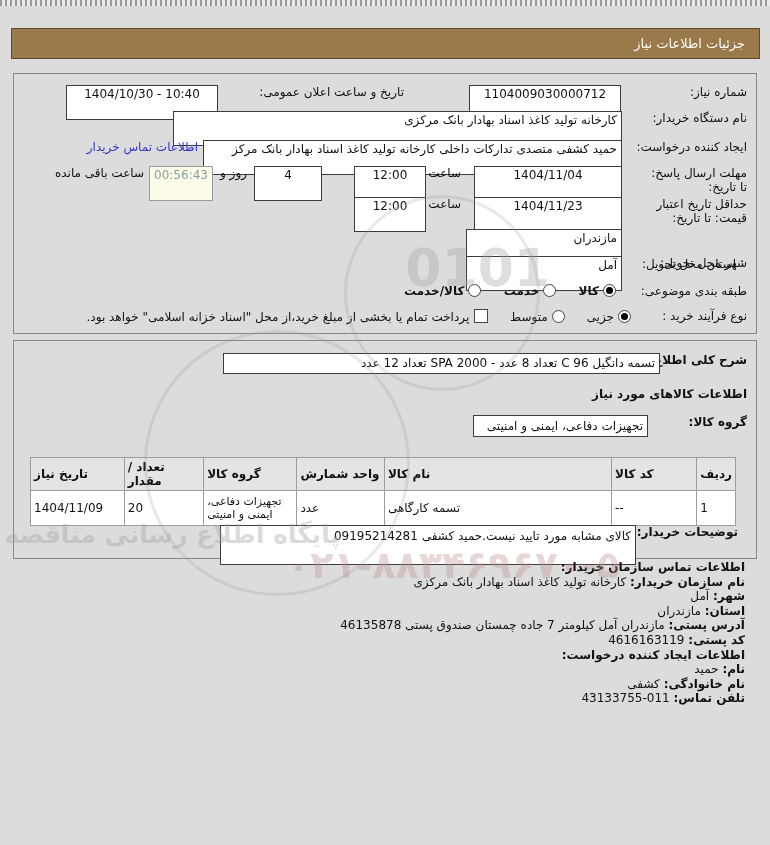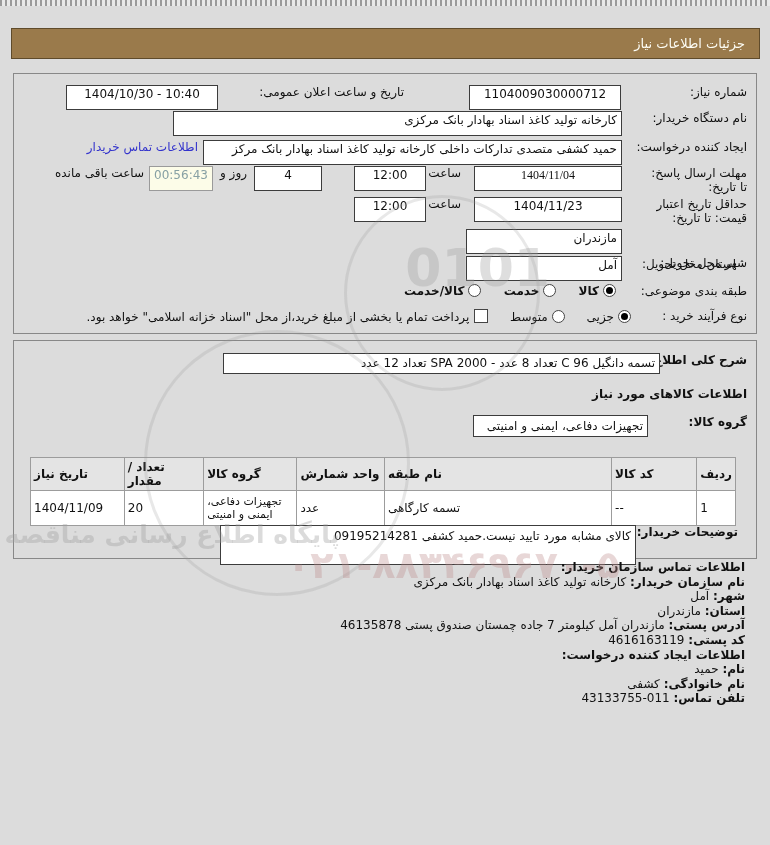--- a/index.html
+++ b/index.html
@@ -10,21 +10,21 @@
   .titlebar{position:absolute;top:28px;right:10px;width:749px;height:31px;background:#9a7a4b;
         border:1px solid #5f4b2b;box-sizing:border-box;color:#fdfdf5;font-size:13px;
         line-height:29px;padding-right:14px;z-index:2;}
   .panel{position:absolute;right:13px;width:744px;border:1px solid #888;box-sizing:border-box;z-index:2;}
   #panel1{top:73px;height:261px;}
   #panel2{top:340px;height:219px;}
   .row{position:absolute;right:0;left:0;}
   .lbl{position:absolute;top:0;text-align:right;color:#111;}
   .b{font-weight:bold;}
   .ibox{position:absolute;top:0;background:#fff;border:1px solid #3c3c3c;box-sizing:border-box;
-        height:25px;line-height:17px;font-size:12px;overflow:hidden;white-space:nowrap;}
+        height:35px;line-height:17px;font-size:12px;overflow:hidden;white-space:nowrap;}
   .center{text-align:center;}
   .rpad{text-align:right;padding-right:4px;}
   .ltr{direction:ltr;unicode-bidi:isolate;}
   .link{color:#3333cc;cursor:pointer;}
   .cd{background:#fcfce8;border:1px solid #9a9a9a;color:#87a0a4;}
   .radio{display:inline-block;width:11px;height:11px;border:1px solid #444;border-radius:50%;
         background:#fff;position:relative;vertical-align:-2px;margin-left:4px;}
   .radio.checked::after{content:"";position:absolute;top:2px;left:2px;right:2px;bottom:2px;
         background:#000;border-radius:50%;}
   .chk{display:inline-block;width:12px;height:12px;border:1px solid #444;background:#fff;
@@ -72,21 +72,21 @@
     </div>
 
     <div class="row" style="top:66px;height:20px;">
       <span class="lbl" style="right:9px;">ایجاد کننده درخواست:</span>
       <span class="ibox rpad" style="right:134px;width:419px;">حمید کشفی متصدی تدارکات داخلی کارخانه تولید کاغذ اسناد بهادار بانک مرکز</span>
       <span class="lbl link" style="right:558px;">اطلاعات تماس خریدار</span>
     </div>
 
     <div class="row" style="top:92px;height:40px;">
       <span class="lbl" style="right:9px;width:104px;">مهلت ارسال پاسخ: تا تاریخ:</span>
-      <span class="ibox center ltr" style="right:134px;width:148px;font-family:Liberation Serif, serif;">1404/11/04</span>
+      <span class="ibox center ltr" style="right:134px;width:148px;">1404/11/04</span>
       <span class="lbl" style="right:295px;">ساعت</span>
       <span class="ibox center ltr" style="right:330px;width:72px;">12:00</span>
       <span class="ibox center ltr" style="right:434px;width:68px;">4</span>
       <span class="lbl" style="right:509px;">روز و</span>
       <span class="ibox center ltr cd" style="right:543px;width:64px;">00:56:43</span>
       <span class="lbl" style="right:612px;">ساعت باقی مانده</span>
     </div>
 
     <div class="row" style="top:123px;height:40px;">
       <span class="lbl" style="right:9px;width:110px;">حداقل تاریخ اعتبار قیمت: تا تاریخ:</span>
@@ -147,21 +147,21 @@
           <col style="width:230px">
           <col style="width:88px">
         <col style="width:94px">
           <col style="width:80px">
           <col style="width:94px">
       </colgroup>
       <thead>
         <tr>
           <th>ردیف</th>
           <th>کد کالا</th>
-          <th>نام طبقه</th>
+          <th>نام کالا</th>
           <th>واحد شمارش</th>
           <th>گروه کالا</th>
           <th>تعداد / مقدار</th>
           <th>تاریخ نیاز</th>
         </tr>
       </thead>
       <tbody>
         <tr>
           <td>1</td>
           <td>--</td>

